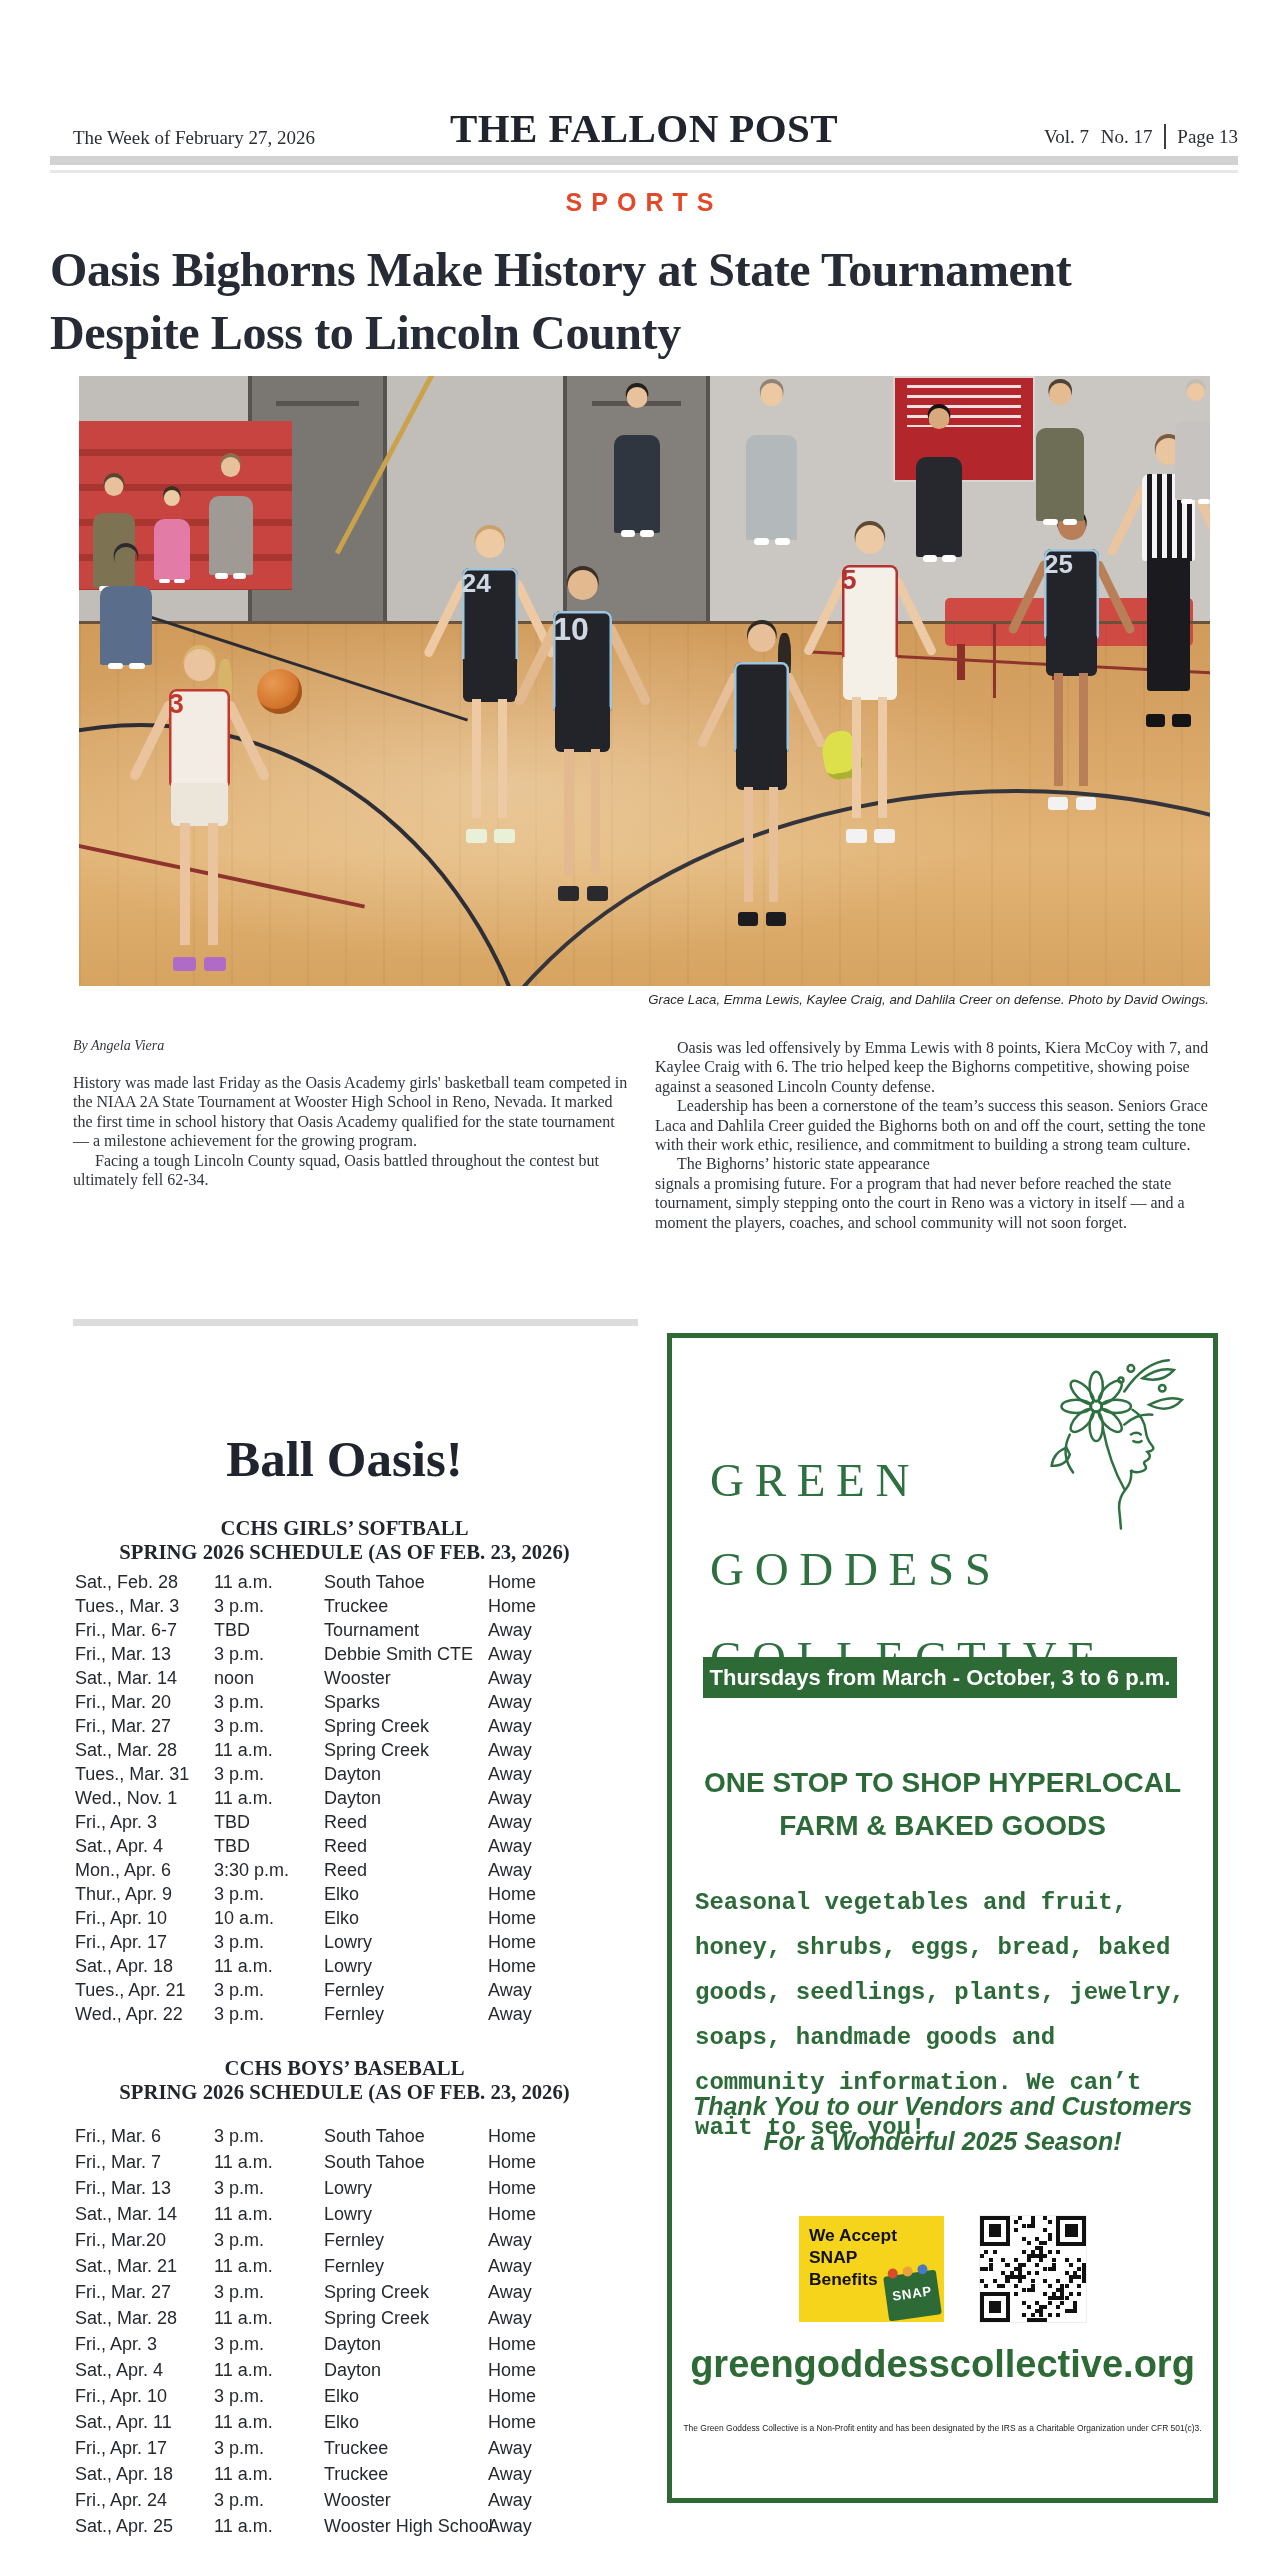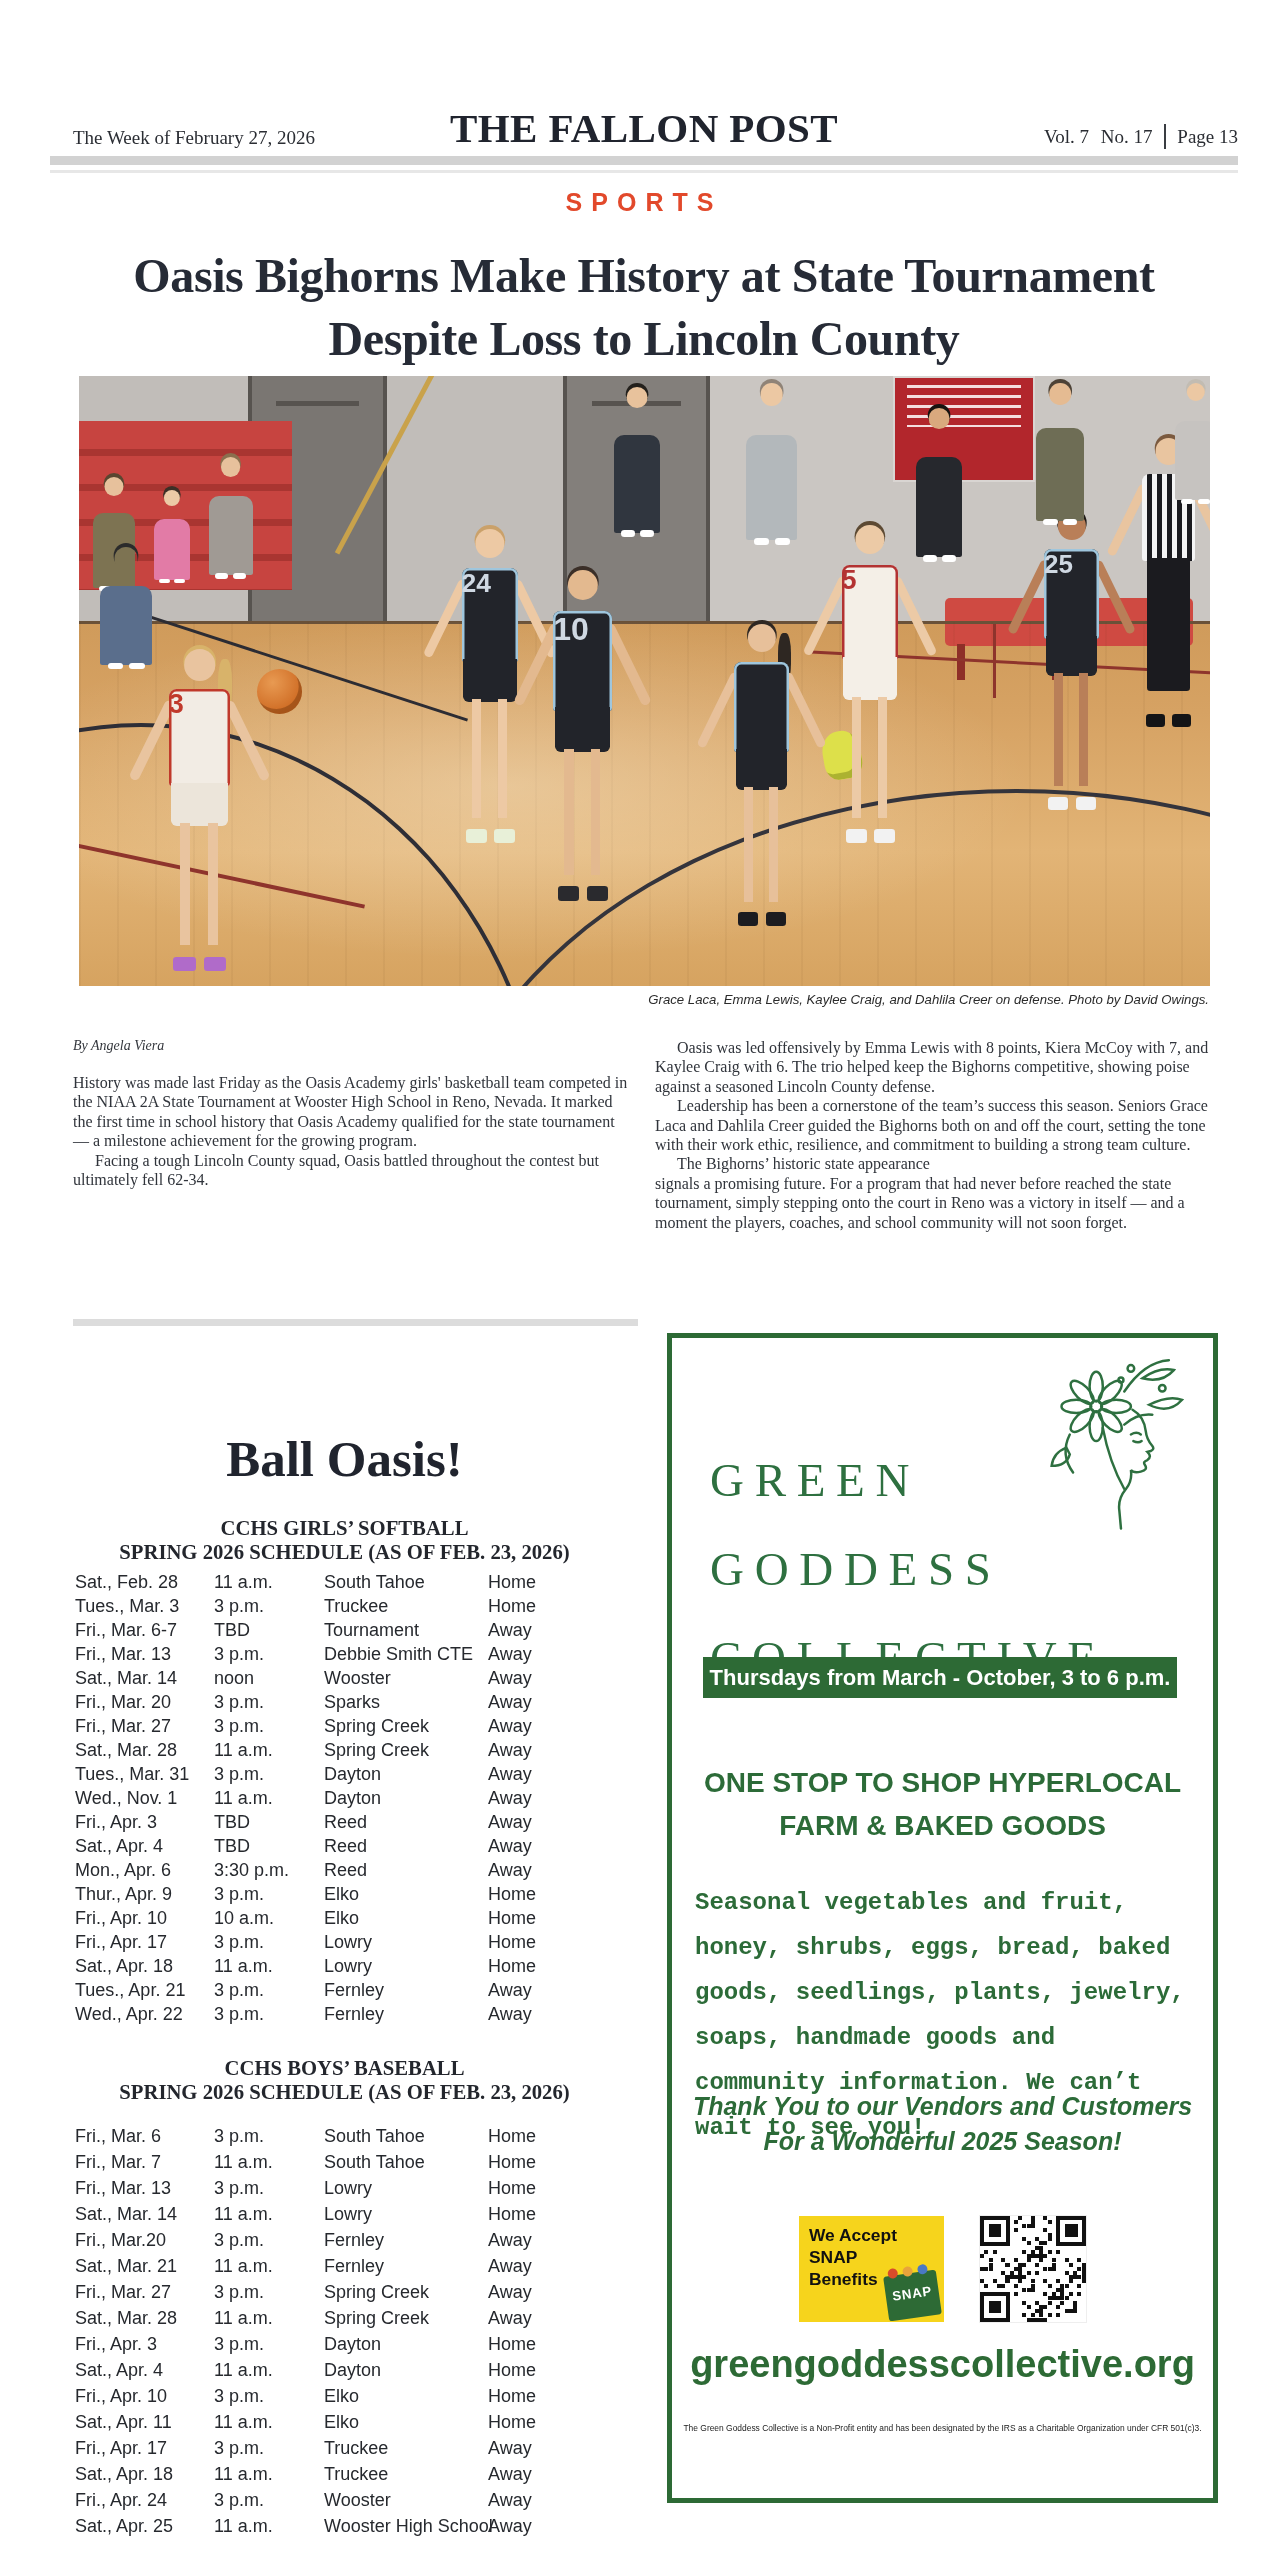--- a/index.html
+++ b/index.html
@@ -13,21 +13,21 @@
             font-size:41px;font-weight:700;letter-spacing:0.4px;color:#20242e;}
   .mh-right{position:absolute;right:0;bottom:5px;font-size:19px;color:#2a2d33;display:flex;align-items:center;gap:11.6px;}
   .mh-div{display:inline-block;width:1.7px;height:25px;background:#3a3d42;}
   .rule-thick{position:absolute;left:50px;right:50px;top:156px;height:9px;background:#d2d2d2;}
   .rule-thin{position:absolute;left:50px;right:50px;top:170px;height:3.3px;background:#e7e7e7;}
 
   .sports{position:absolute;left:0;right:0;top:188px;text-align:center;
           font-family:"Liberation Sans",sans-serif;font-weight:700;font-size:25px;
           letter-spacing:9px;color:#e2492b;}
 
-  .headline{position:absolute;left:50px;right:50px;top:244px;text-align:center;
+  .headline{position:absolute;left:50px;right:50px;top:238px;
             font-size:48px;line-height:63px;font-weight:700;color:#262b36;letter-spacing:-0.4px;}
 
   
   .photo{position:absolute;left:79px;top:376px;width:1131px;height:610px;overflow:hidden;
          background:linear-gradient(180deg,#b98648 0%,#c7914f 20%,#d6a263 55%,#e2b476 78%,#d6a360 100%);}
   .wall{position:absolute;left:0;top:0;right:0;height:246px;background:#c1bdb9;}
   .wall-r{position:absolute;left:628px;top:0;right:0;height:246px;background:#cac6c2;}
   .door{position:absolute;top:0;height:246px;background:#7a7672;border-left:4.1px solid #57534f;border-right:4.1px solid #57534f;}
   .door i{position:absolute;left:18%;top:25px;width:64%;height:5px;background:#57534f;}
   .poster{position:absolute;left:814px;top:0;width:142px;height:106px;background:#b2262c;border:2.5px solid #d9d5d2;box-sizing:border-box;}

